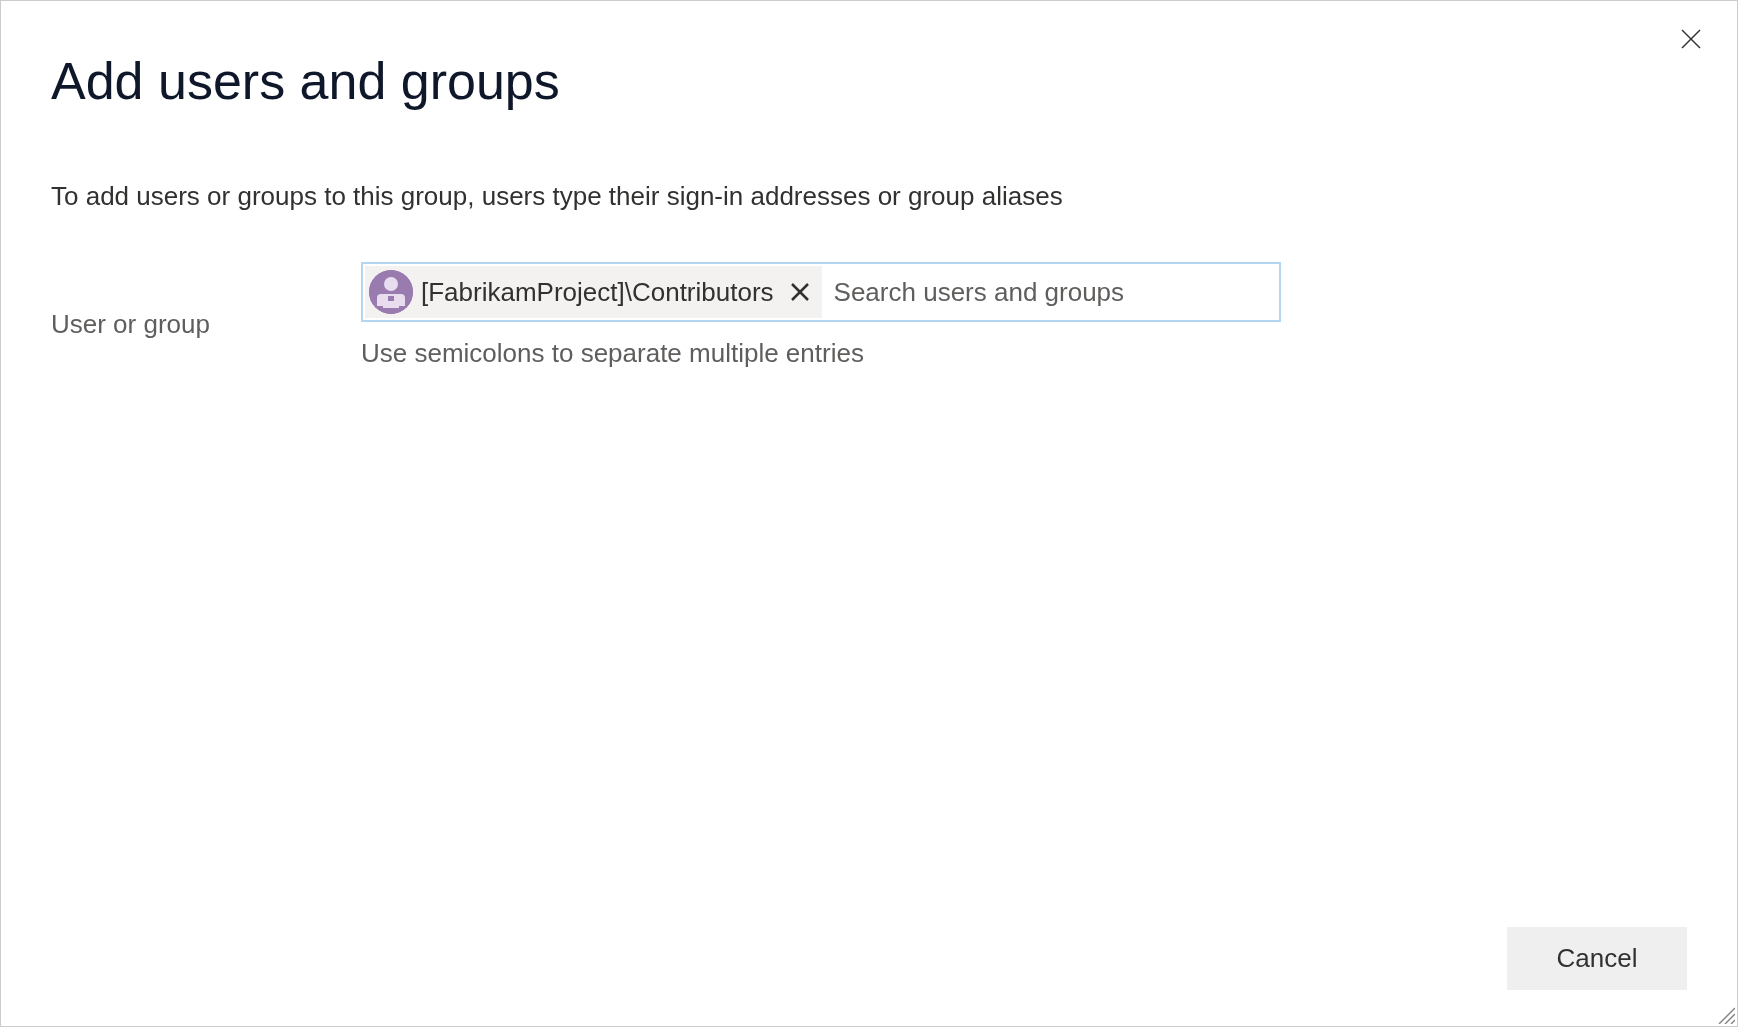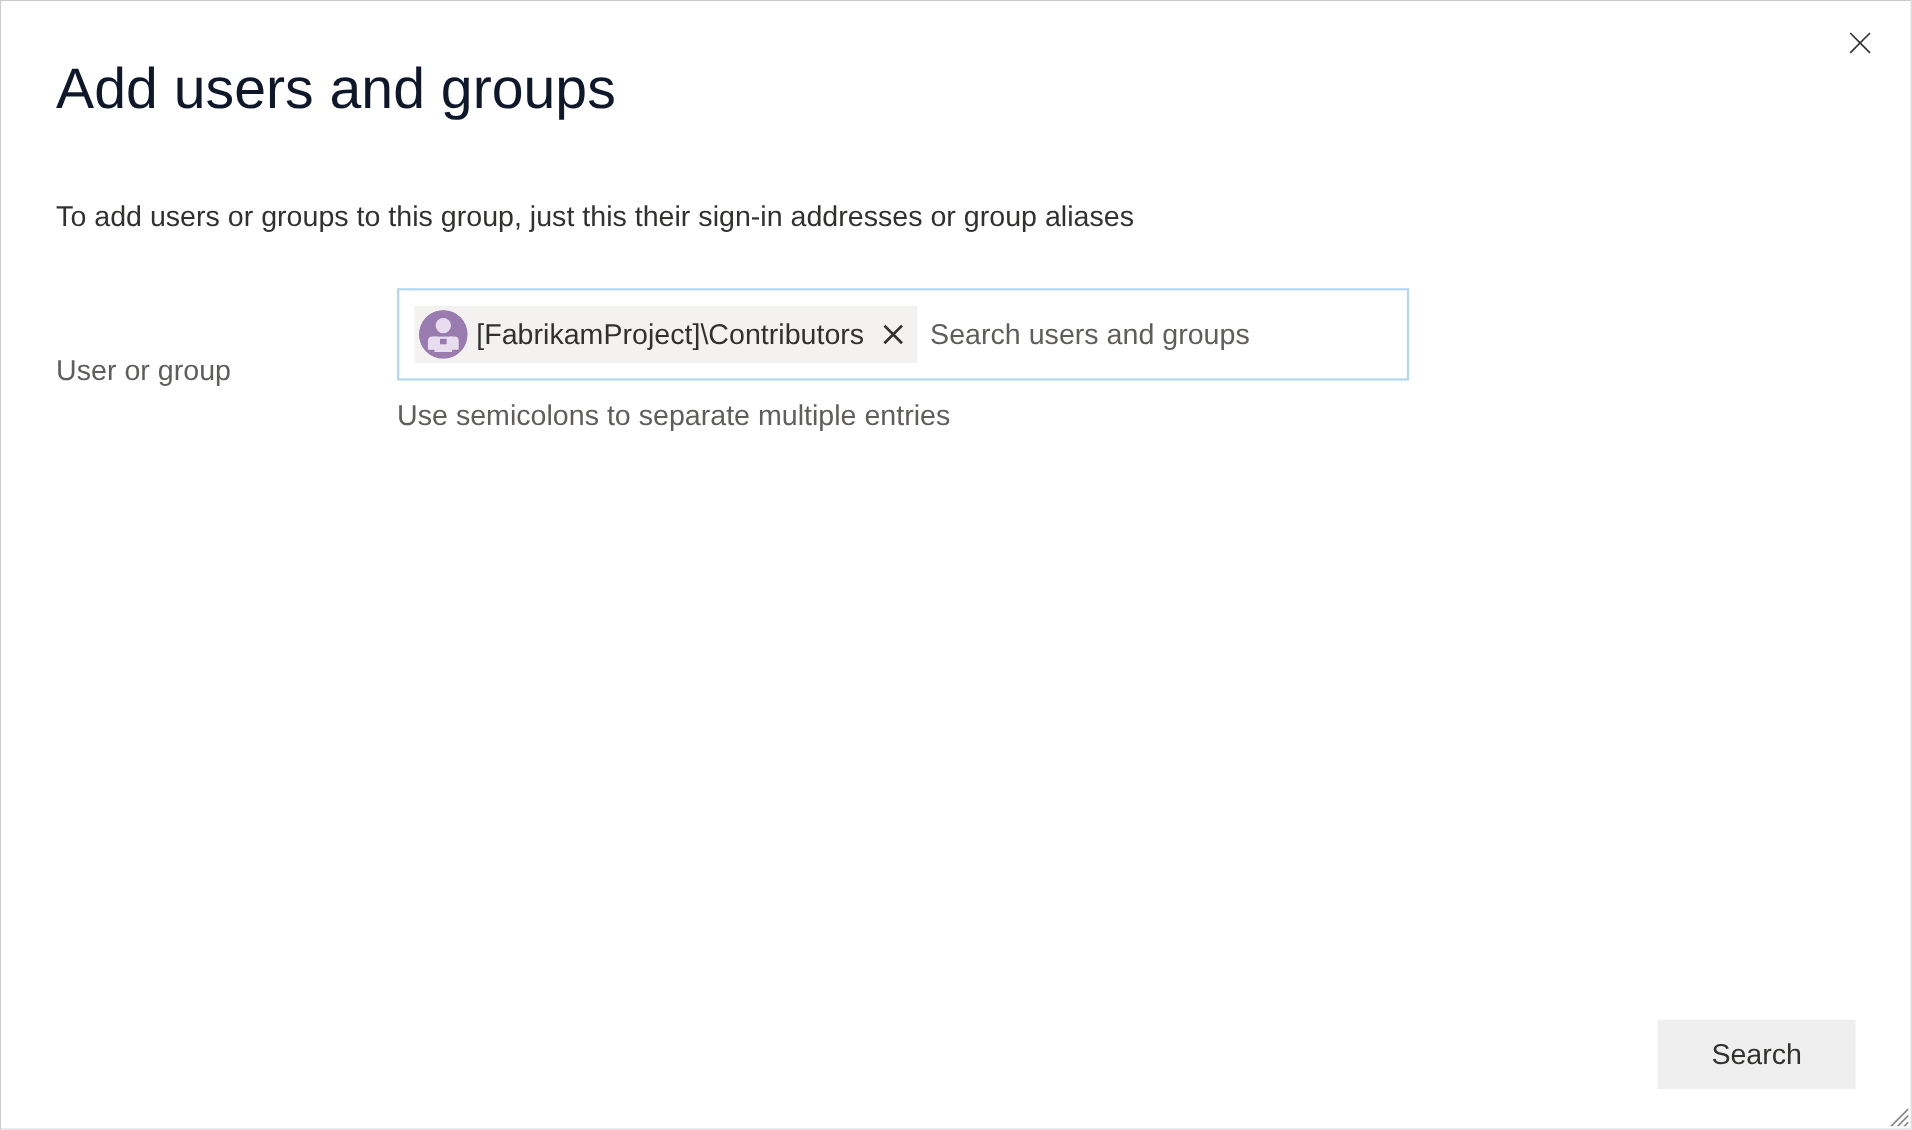--- a/index.html
+++ b/index.html
@@ -61,21 +61,21 @@
     }
     .form-field-wrap {
       flex: 1;
       max-width: 920px;
     }
     .input-container {
       border: 2px solid #b3d7f2;
       background: #fff;
       display: flex;
       align-items: center;
-      padding: 14px;
+      padding: 2px;
       min-height: 60px;
     }
     .chip {
       display: inline-flex;
       align-items: center;
       background: #f3f2f1;
       padding: 4px 8px 4px 4px;
       gap: 8px;
       height: 52px;
     }
@@ -169,21 +169,21 @@
 
   <div class="close-btn">
     <svg viewBox="0 0 24 24" fill="none" stroke="#323130" stroke-width="1.5">
       <line x1="3" y1="3" x2="21" y2="21"></line>
       <line x1="21" y1="3" x2="3" y2="21"></line>
     </svg>
   </div>
 
   <h1 class="title">Add users and groups</h1>
 
-  <p class="description">To add users or groups to this group, just this their sign-in addresses or group aliases</p>
+  <p class="description">To add users or groups to this group, users type their sign-in addresses or group aliases</p>
 
   <div class="form-row">
     <div class="form-label">User or group</div>
     <div class="form-field-wrap">
       <div class="input-container">
         <div class="chip">
           <div class="chip-icon">
             <svg viewBox="0 0 44 44">
               <circle cx="22" cy="22" r="22" fill="#9a7bb0"></circle>
               <circle cx="22" cy="14" r="7" fill="#e8dcef"></circle>
@@ -201,21 +201,21 @@
             </svg>
           </div>
         </div>
         <input type="text" class="search-input" placeholder="Search users and groups" style="">
       </div>
       <div class="hint">Use semicolons to separate multiple entries</div>
     </div>
   </div>
 
   <div class="footer">
-    <button class="btn btn-secondary">Search</button>
+    <button class="btn btn-secondary">Cancel</button>
   </div>
 
   <div class="resize-handle">
     <svg viewBox="0 0 20 20">
       <line x1="4" y1="20" x2="20" y2="4" stroke="#888" stroke-width="1.5"></line>
       <line x1="10" y1="20" x2="20" y2="10" stroke="#888" stroke-width="1.5"></line>
       <line x1="16" y1="20" x2="20" y2="16" stroke="#888" stroke-width="1.5"></line>
     </svg>
   </div>
 

